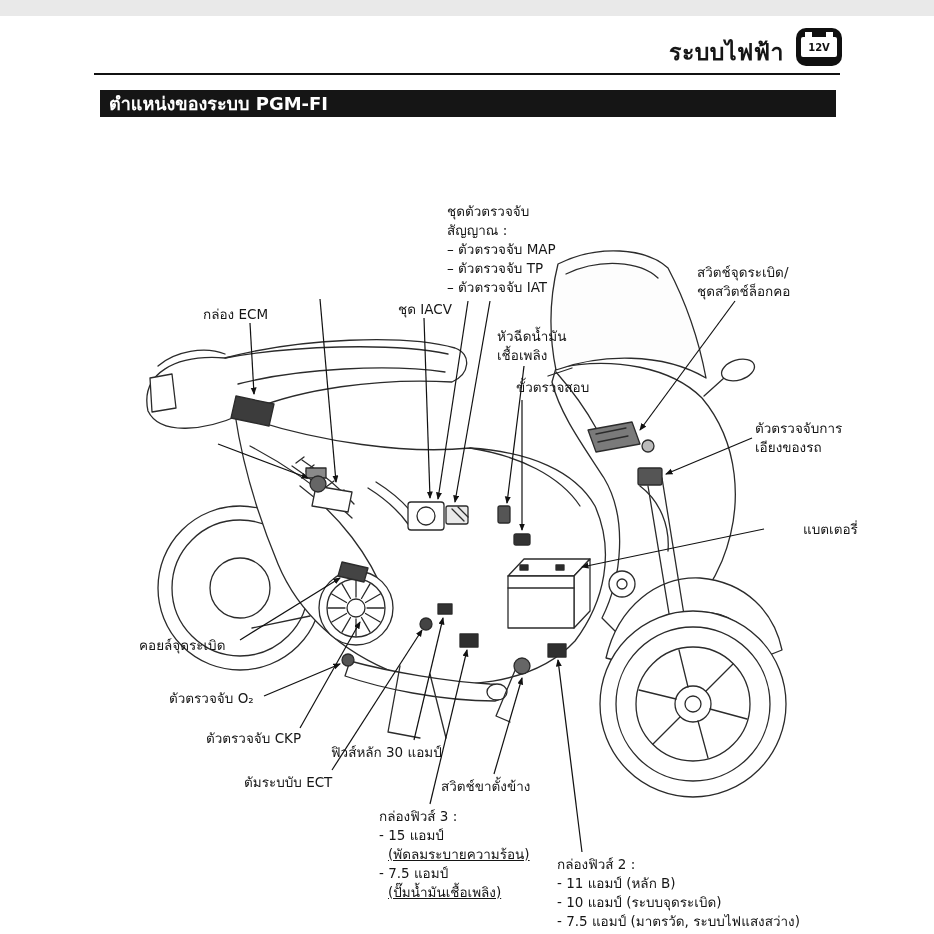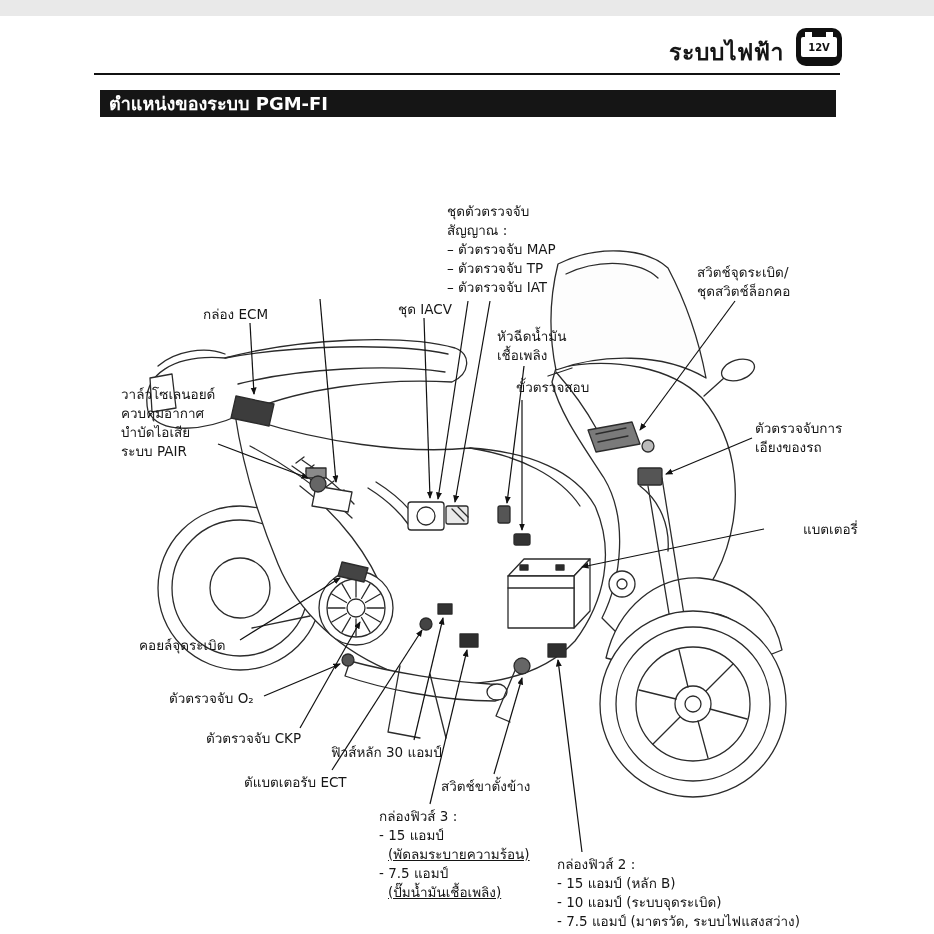--- a/index.html
+++ b/index.html
@@ -229,49 +229,43 @@
   <div class="lbl" style="left:697px; top:247px;">
     <span>สวิตช์จุดระเบิด/</span>
     <span>ชุดสวิตช์ล็อกคอ</span>
   </div>
 
   <div class="lbl" style="left:755px; top:403px;">
     <span>ตัวตรวจจับการ</span>
     <span>เอียงของรถ</span>
   </div>
 
-  <div class="lbl" style="left:121px; top:369px;">
-    <span>วาล์วโซเลนอยด์</span>
-    <span>ควบคุมอากาศ</span>
-    <span>บำบัดไอเสีย</span>
-    <span>ระบบ PAIR</span>
-  </div>
 
   <div class="lbl" style="left:803px; top:504px;text-align:center;">แบตเตอรี่</div>
 
   <div class="lbl" style="left:139px; top:620px;">คอยล์จุดระเบิด</div>
 
   <div class="lbl" style="left:169px; top:673px;">ตัวตรวจจับ O₂</div>
 
   <div class="lbl" style="left:206px; top:713px;">ตัวตรวจจับ CKP</div>
 
   <div class="lbl" style="left:331px; top:727px;">ฟิวส์หลัก 30 แอมป์</div>
 
-  <div class="lbl" style="left:244px; top:757px;">ตัแบตเตอรับ ECT</div>
+  <div class="lbl" style="left:244px; top:757px;">ตัมระบบับ ECT</div>
 
   <div class="lbl" style="left:441px; top:761px;">สวิตช์ขาตั้งข้าง</div>
 
   <div class="lbl" style="left:379px; top:791px;">
     <span>กล่องฟิวส์ 3 :</span>
     <span>- 15 แอมป์</span>
     <span class="ind">(พัดลมระบายความร้อน)</span>
     <span>- 7.5 แอมป์</span>
     <span class="ind">(ปั๊มน้ำมันเชื้อเพลิง)</span>
   </div>
 
   <div class="lbl" style="left:557px; top:839px;">
     <span>กล่องฟิวส์ 2 :</span>
-    <span>- 15 แอมป์ (หลัก B)</span>
+    <span>- 11 แอมป์ (หลัก B)</span>
     <span>- 10 แอมป์ (ระบบจุดระเบิด)</span>
     <span>- 7.5 แอมป์ (มาตรวัด, ระบบไฟแสงสว่าง)</span>
   </div>
 
 </div>
 
 </body></html>

